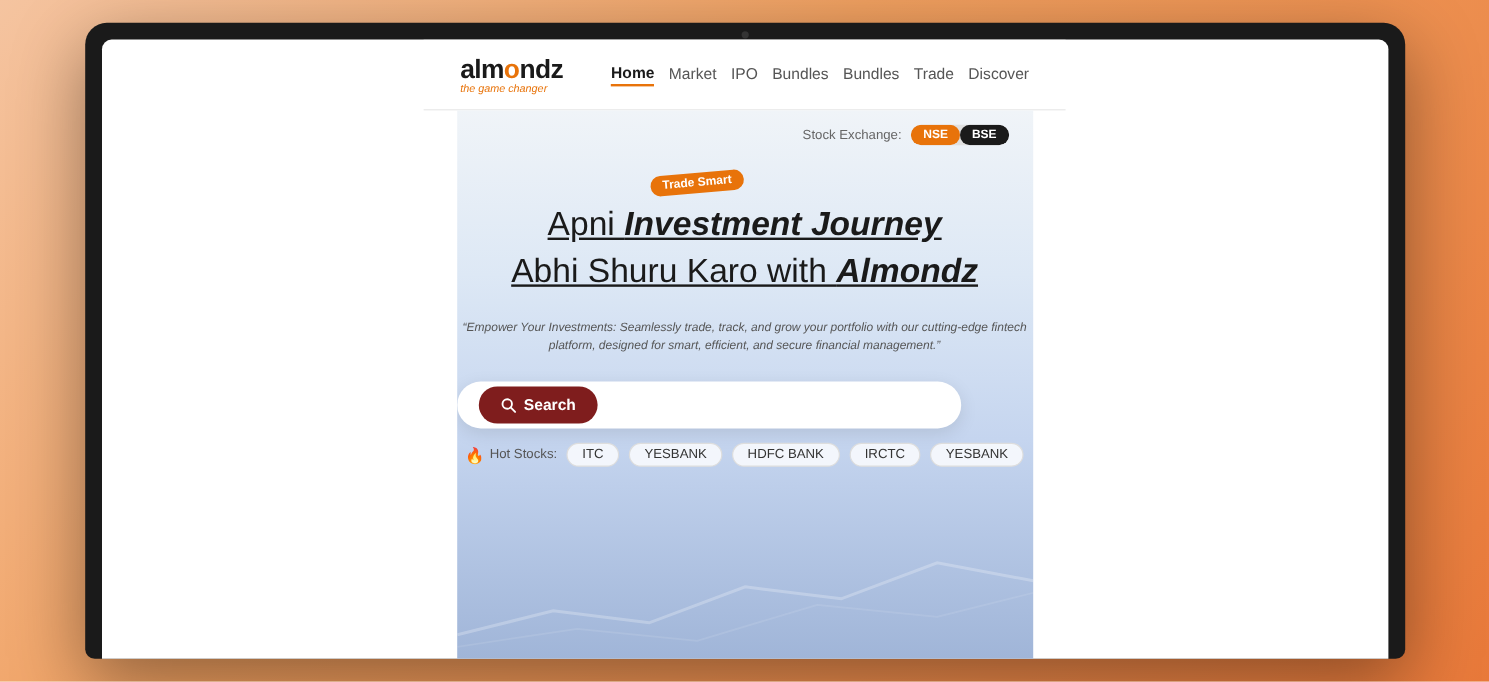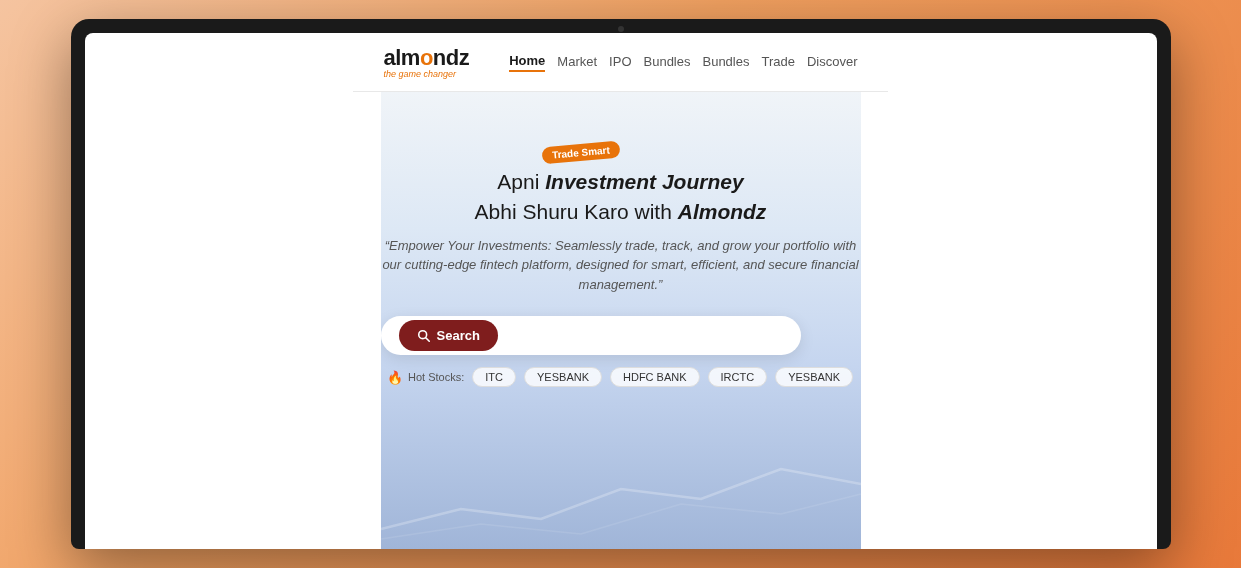--- a/index.html
+++ b/index.html
@@ -204,36 +204,37 @@
       font-weight: 700;
       padding: 3px 10px;
       border-radius: 10px;
       margin-bottom: 8px;
       transform: rotate(-5deg);
       position: relative;
       left: -40px;
     }
 
     .hero-title {
-      font-size: 21px;
+      font-size: 28px;
       color: #1a1a1a;
       line-height: 1.25;
       margin-bottom: 4px;
+      text-decoration: underline;
     }
 
     .hero-title .bold-italic {
       font-weight: 800;
       font-style: italic;
     }
 
     .hero-subtitle-text {
-      font-size: 13px;
+      font-size: 10px;
       color: #555;
       max-width: 480px;
-      margin: 10px auto 0;
+      margin: 23px auto 0;
       line-height: 1.5;
       font-style: italic;
     }
 
     
     .search-container {
       margin-top: 22px;
       display: flex;
       align-items: center;
       background: #fff;
@@ -343,20 +344,27 @@
 
     </nav>
 
     <div class="main-content">
 
       <svg class="bg-chart" viewBox="0 0 1100 120" preserveAspectRatio="none" xmlns="http://www.w3.org/2000/svg">
         <polyline points="0,100 80,80 160,90 240,60 320,70 400,40 480,55 560,30 640,45 720,20 800,35 880,15 960,30 1040,10 1100,25" fill="none" stroke="#ffffff" stroke-width="2.5"></polyline>
         <polyline points="0,110 100,95 200,105 300,75 400,85 500,60 600,70 700,45 800,60 900,40 1000,55 1100,35" fill="none" stroke="rgba(255,255,255,0.4)" stroke-width="1.5"></polyline>
       </svg>
 
+      <div class="stock-exchange-bar">
+        <span class="exchange-label">Stock Exchange:</span>
+        <div class="exchange-toggle">
+          <button class="exchange-btn active-nse">NSE</button>
+          <button class="exchange-btn active-bse">BSE</button>
+        </div>
+      </div>
 
       <div class="hero-section">
         <div class="trade-smart-badge">Trade Smart</div>
 
         <div class="hero-title">
           <span>Apni </span><span class="bold-italic">Investment Journey</span>
         </div>
         <div class="hero-title">
           <span>Abhi Shuru Karo with </span><span class="bold-italic">Almondz</span>
         </div>

